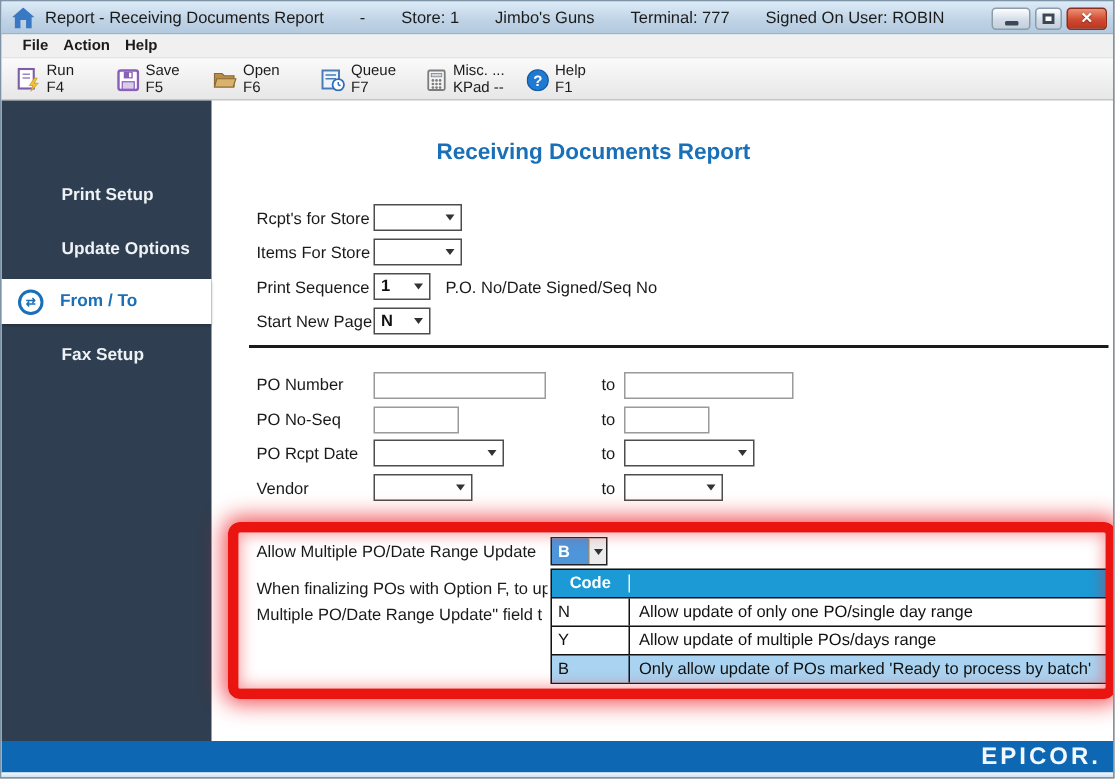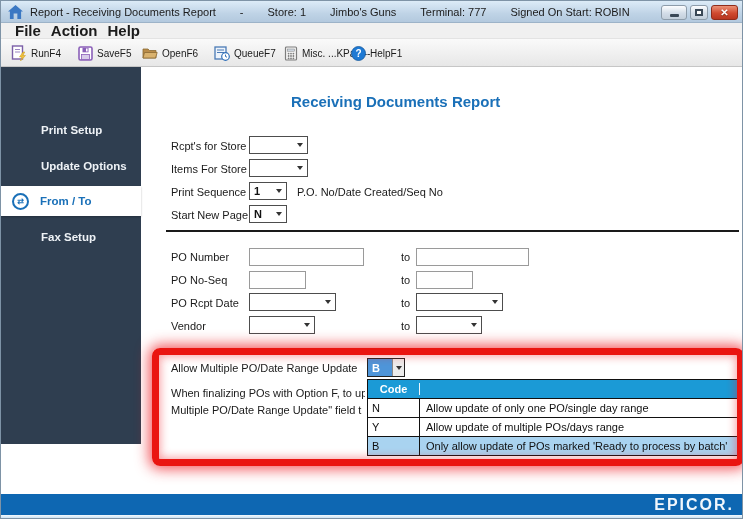--- a/index.html
+++ b/index.html
@@ -25,32 +25,32 @@
     background:linear-gradient(#eb9176,#d04a30 55%,#b93620); }
   .glyph-min { width:9px; height:3px; background:#3a4856; margin-top:6px; border-radius:1px; }
   .glyph-max { width:8px; height:7px; border:2px solid #3a4856; background:#fff; }
   .glyph-close { color:#fff; font-size:10px; font-weight:bold; line-height:10px; text-shadow:0 1px 1px #7c2413; }
   
   .menubar {
     position:absolute; left:0; top:22px; width:100%; height:16px; background:#f0f0f0;
     display:flex; align-items:center; padding-left:14px; gap:10px;
     border-bottom:1px solid #e3e3e3;
   }
-  .menu-item { font-size:15px; font-weight:bold; color:#1b1b1b; cursor:default; }
+  .menu-item { font-size:10px; font-weight:bold; color:#1b1b1b; cursor:default; }
   
   .toolbar {
     position:absolute; left:0; top:38px; width:100%; height:28px;
     background:linear-gradient(#fafafa,#e7e7e7); border-bottom:1px solid #c6c6c6;
   }
   .tb-btn { position:absolute; top:2px; height:24px; display:flex; align-items:center; gap:4px; padding:0 3px; }
   .tb-btn svg { flex:0 0 auto; }
-  .tb-txt { display:flex; flex-direction:row; justify-content:flex-start; }
+  .tb-txt { display:flex; flex-direction:column; justify-content:flex-start; }
   .tb-txt span { font-size:10px; line-height:11px; color:#1b1b1b; white-space:nowrap; }
   
-  .sidebar { position:absolute; left:0; top:66px; width:140px; height:377px; background:#2f3e50; }
+  .sidebar { position:absolute; left:0; top:66px; width:140px; height:427px; background:#2f3e50; }
   .side-label { position:absolute; left:40px; font-size:11.5px; font-weight:600; color:#eef2f6; white-space:nowrap; }
   .side-selected { position:absolute; left:0; top:119px; width:140px; height:30px; background:#ffffff;
     display:flex; align-items:center; box-shadow:0 1px 2px rgba(0,0,0,.25); }
   .ft-icon { margin-left:11px; width:17px; height:17px; border:2px solid #1a70b8; border-radius:50%;
     color:#1a70b8; font-size:8px; font-weight:bold; display:flex; align-items:center; justify-content:center; }
   .side-selected .lbl { margin-left:11px; font-size:11.5px; font-weight:bold; color:#1a70b8; }
   
   .main-title { position:absolute; left:290px; top:92px; font-size:15px; font-weight:bold; color:#1a70b8; }
   .flabel { position:absolute; font-size:11px; color:#1a1a1a; line-height:18px; white-space:nowrap; }
   .combo { position:absolute; height:18px; background:#fff; border:1px solid #4d4d4d; display:flex; align-items:center; }
@@ -95,21 +95,21 @@
   <div class="titlebar">
     <svg class="app-icon" viewBox="0 0 16 15">
       <polygon points="8,0 16,7 14,7 14,15 10,15 10,9 6,9 6,15 2,15 2,7 0,7" fill="#3b78c3"></polygon>
     </svg>
     <div class="title-text">
       <span>Report - Receiving Documents Report</span>
       <span>-</span>
       <span>Store: 1</span>
       <span>Jimbo's Guns</span>
       <span>Terminal: 777</span>
-      <span>Signed On Start: ROBIN</span>
+      <span>Signed On User: ROBIN</span>
     </div>
     <div class="win-btn min">
         <div class="glyph-min"></div>
       </div>
     <div class="win-btn max">
         <div class="glyph-max"></div>
       </div>
     <div class="win-btn close">
         <span class="glyph-close">✕</span>
       </div>
@@ -223,21 +223,21 @@
   <div class="combo" style="left:248px;top:158px;width:59px">
     <span class="val"></span>
     <span class="arr"></span>
   </div>
 
   <span class="flabel" style="left:170px;top:182px">Print Sequence</span>
   <div class="combo" style="left:248px;top:181px;width:38px">
     <span class="val">1</span>
     <span class="arr"></span>
   </div>
-  <span class="note" style="left:296px;top:182px">P.O. No/Date Created/Seq No</span>
+  <span class="note" style="left:296px;top:182px">P.O. No/Date Signed/Seq No</span>
 
   <span class="flabel" style="left:170px;top:205px">Start New Page</span>
   <div class="combo" style="left:248px;top:204px;width:38px">
     <span class="val">N</span>
     <span class="arr"></span>
   </div>
 
   <div class="hr-line"></div>
 
   <span class="flabel" style="left:170px;top:247px">PO Number</span>

